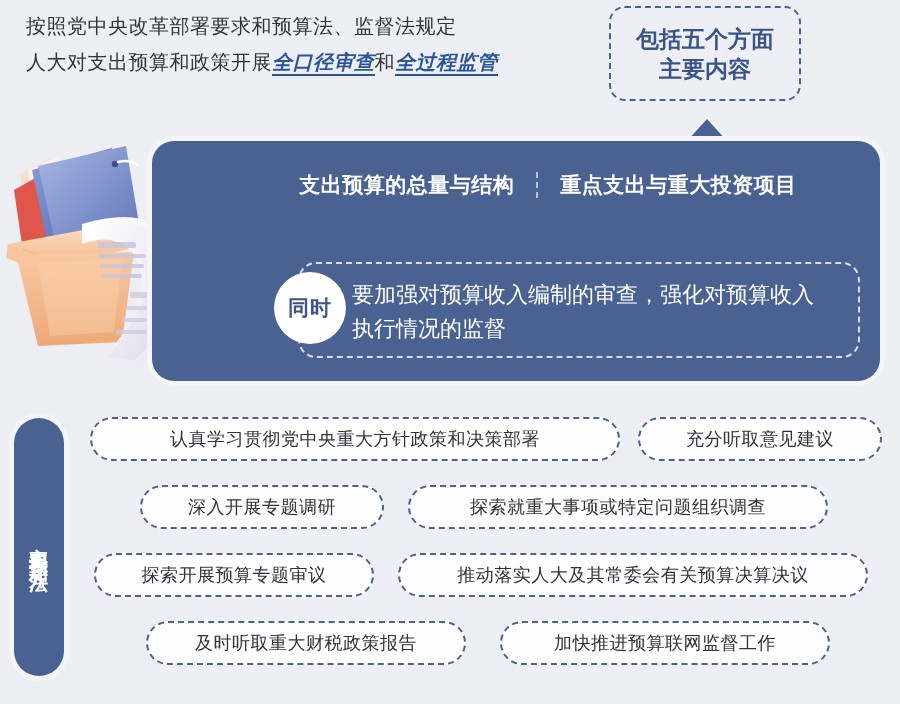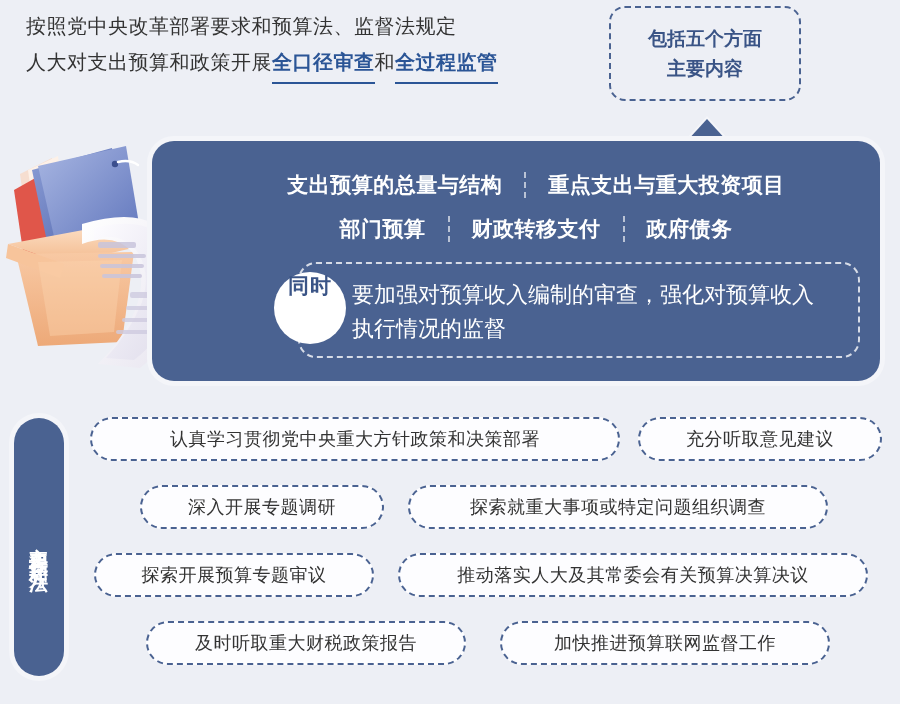--- a/index.html
+++ b/index.html
@@ -12,49 +12,49 @@
   #stage { position:relative; width:900px; height:704px; background:#edeff5; }
 
   
   .header { position:absolute; left:26px; top:8px; width:580px; }
   .header .line {
     font-size:20px; color:#333333; line-height:36px; letter-spacing:.5px;
     white-space:nowrap;
   }
   .header .accent {
     color:#2b5596; font-weight:bold;
-    border-bottom:2px solid #2b5596; padding-bottom:9px;
+    border-bottom:2px solid #2b5596; padding-bottom:1px;font-style:italic;
   }
 
   
   .callout {
     position:absolute; left:609px; top:6px; width:192px; height:95px;
     border:2px dashed #4a6291; border-radius:16px; background:#edeff5;
     display:flex; flex-direction:column; align-items:center; justify-content:center;
   }
   .callout .ctext {
-    font-size:19px; font-weight:bold; color:#3a5party; color:#3a5486;
+    font-size:23px; font-weight:bold; color:#3a5party; color:#3a5486;
     line-height:30px; white-space:nowrap;
   }
 
   
   .panel {
     position:absolute; left:152px; top:141px; width:728px; height:240px;
     background:#4a6291; border-radius:22px;
     box-shadow:0 0 0 5px #f4f5f9;
   }
   .panel-arrow {
     position:absolute; left:686px; top:119px;
     width:0; height:0;
     border-left:21px solid transparent;
     border-right:21px solid transparent;
     border-bottom:23px solid #4a6291;
     filter:drop-shadow(0 -3px 0 #f4f5f9);
   }
-  .panel-rows { position:absolute; left:0; top:22px; width:100%;padding-left:40px; }
+  .panel-rows { position:absolute; left:12px; top:22px; width:100%;padding-left:40px; }
   .prow {
     display:flex; align-items:center; justify-content:center;
     height:44px; gap:0;
   }
   .pitem {
     color:#ffffff; font-size:21px; font-weight:bold;
     white-space:nowrap; padding:0 22px; letter-spacing:.5px;
   }
   .pdiv {
     width:0; height:26px;
@@ -67,21 +67,21 @@
     border:2px dashed rgba(255,255,255,.78); border-radius:18px;
   }
   .subbox .stext {
     position:absolute; left:52px; top:14px; width:500px;
     color:#ffffff; font-size:22px; line-height:34px;
   }
   .badge {
     position:absolute; left:274px; top:272px;
     width:72px; height:72px; border-radius:50%;
     background:#ffffff;
-    display:flex; align-items:flex-start; justify-content:center;
+    display:flex; align-items:center; justify-content:center;
   }
   .badge span {
     color:#3a5486; font-size:21px; font-weight:bold; letter-spacing:1px;
   }
 
   
   .illus { position:absolute; left:2px; top:132px; width:250px; height:250px; }
 
   
   .vlabel {
@@ -195,27 +195,20 @@
 
   <div class="panel-arrow"></div>
 
   <div class="panel">
     <div class="panel-rows">
       <div class="prow">
         <div class="pitem">支出预算的总量与结构</div>
         <div class="pdiv"></div>
         <div class="pitem">重点支出与重大投资项目</div>
       </div>
-      <div class="prow">
-        <div class="pitem">部门预算</div>
-        <div class="pdiv"></div>
-        <div class="pitem">财政转移支付</div>
-        <div class="pdiv"></div>
-        <div class="pitem">政府债务</div>
-      </div>
     </div>
   </div>
 
   <div class="subbox">
     <div class="stext">
       <div>要加强对预算收入编制的审查，强化对预算收入</div>
       <div>执行情况的监督</div>
     </div>
   </div>
   <div class="badge">

